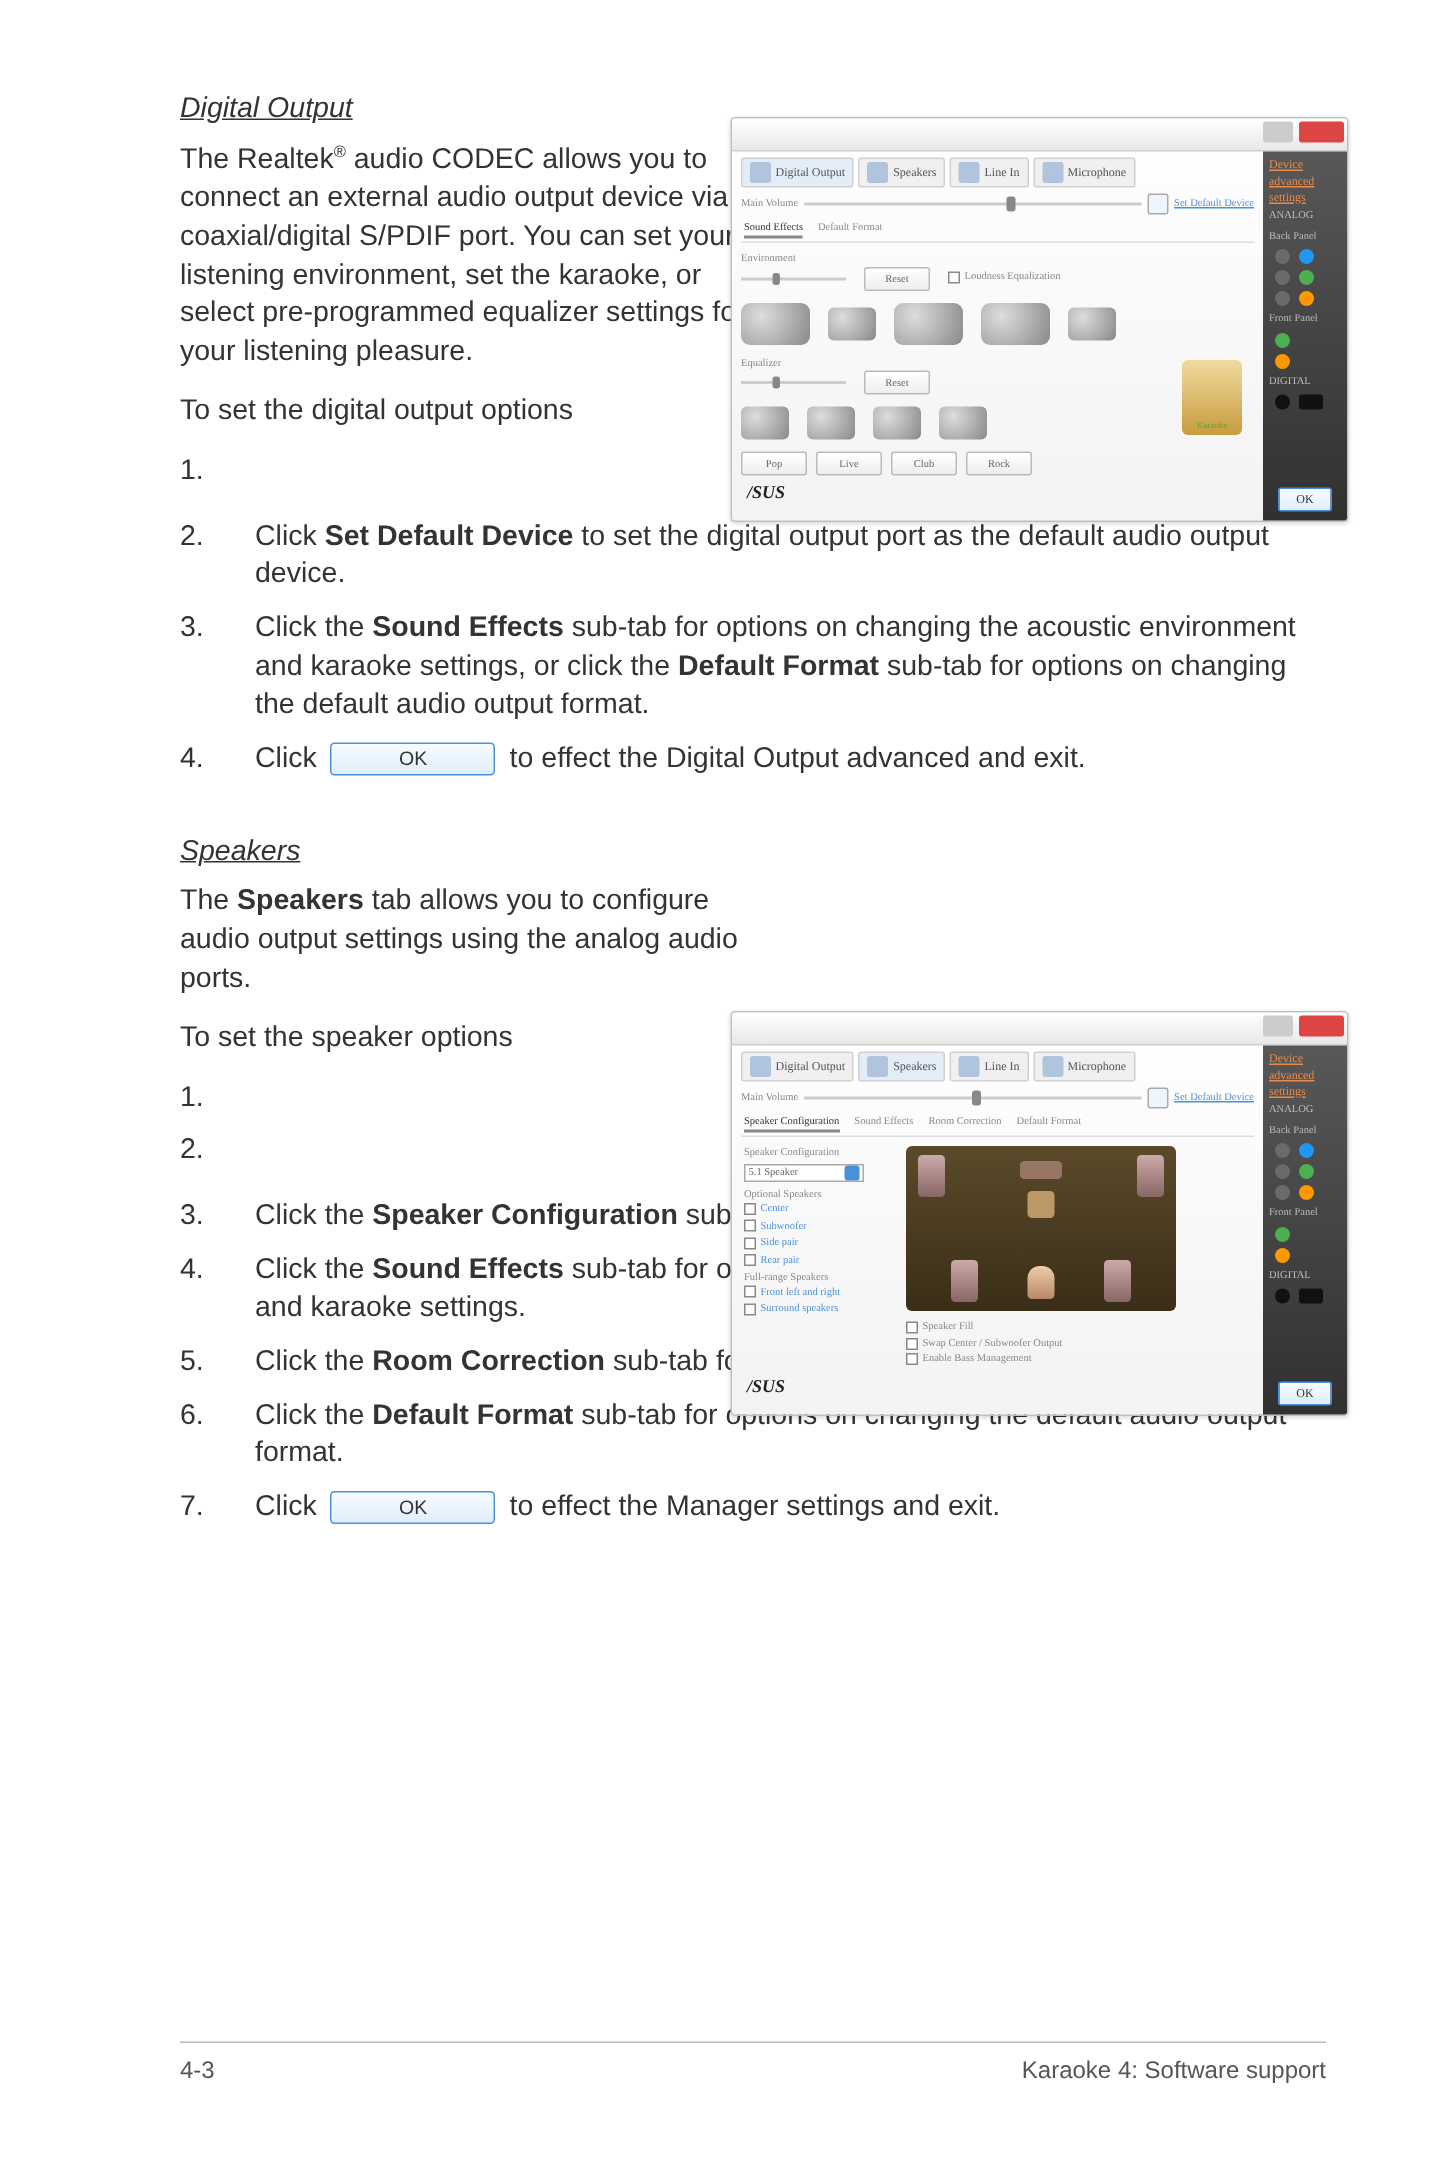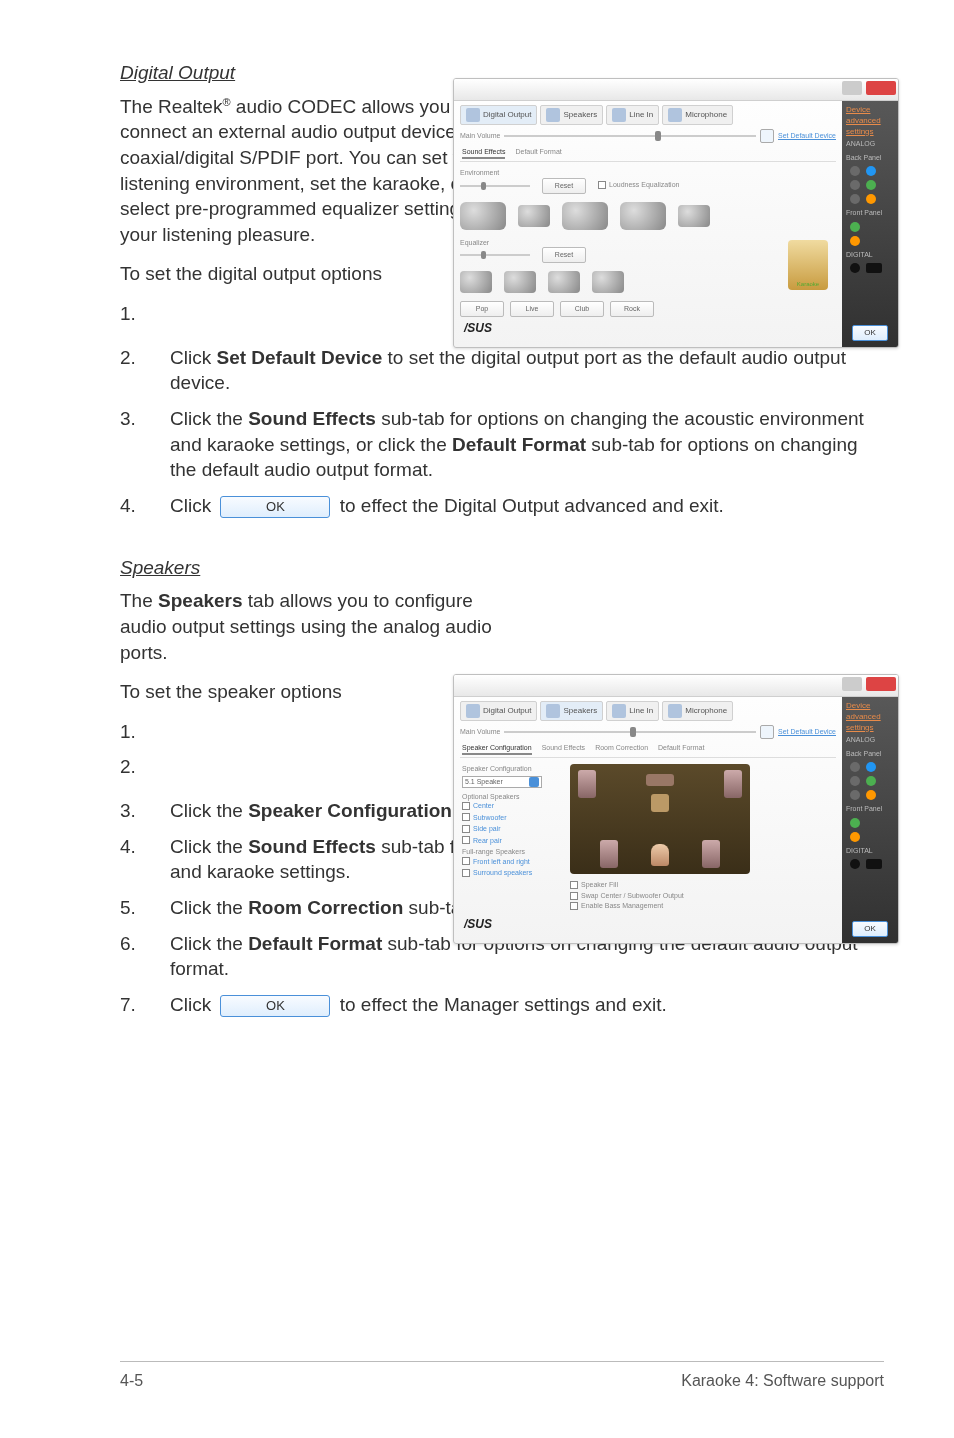--- a/index.html
+++ b/index.html
@@ -47,27 +47,28 @@
     border-radius: 3px;
     background: linear-gradient(#f8fbff, #dfeefd);
     text-align: center;
     font-size: 13px;
     line-height: 20px;
     color: #333;
     margin: 0 4px;
   }
   .screenshot {
     position: absolute;
-    width: 446px;
+    width: 412px;
     height: 270px;
     border: 1px solid #bfbfbf;
     border-radius: 3px;
     box-shadow: 0 1px 3px rgba(0,0,0,0.15);
     background: linear-gradient(#fff, #f3f3f3);
     overflow: hidden;
+    font-family: Liberation Serif, serif;
   }
   .shot1 { top: 78px; right: 55px; }
   .shot2 { top: 674px; right: 55px; }
   .ss-title {
     height: 22px;
     background: linear-gradient(#fff,#e8e8e8);
     border-bottom: 1px solid #cfcfcf;
     position: relative;
   }
   .ss-title .close {
@@ -495,15 +496,15 @@
   </li>
   <li>
     <span class="num">7.</span>
     <span class="body">
       <span>Click </span><span class="ok-btn">OK</span><span> to effect the Manager settings and exit.</span>
     </span>
   </li>
 </ol>
 
 <div class="footer">
-  <span>4-5</span>
+  <span>4-3</span>
   <span>Karaoke 4: Software support</span>
 </div>
 
 </body></html>

